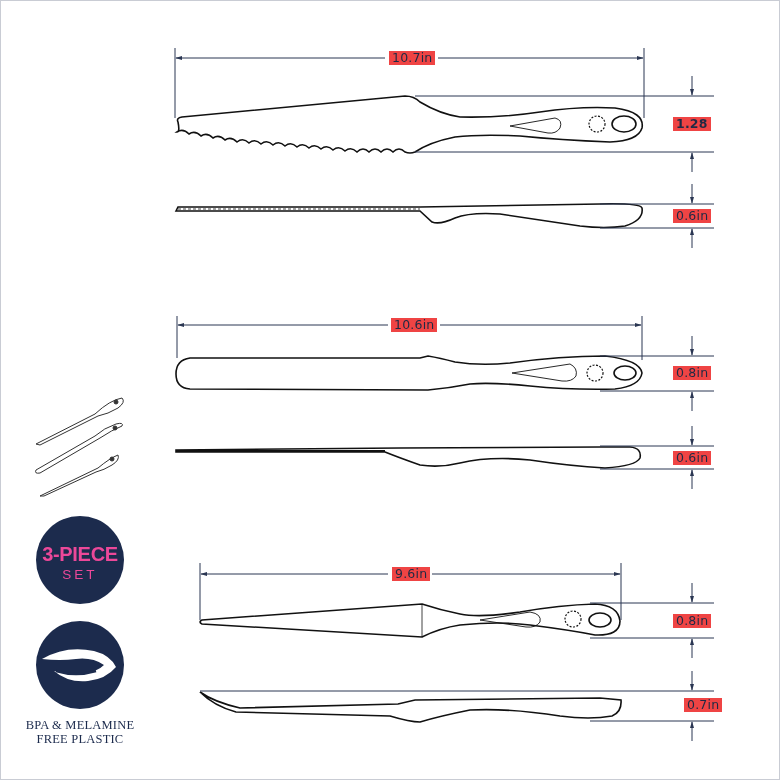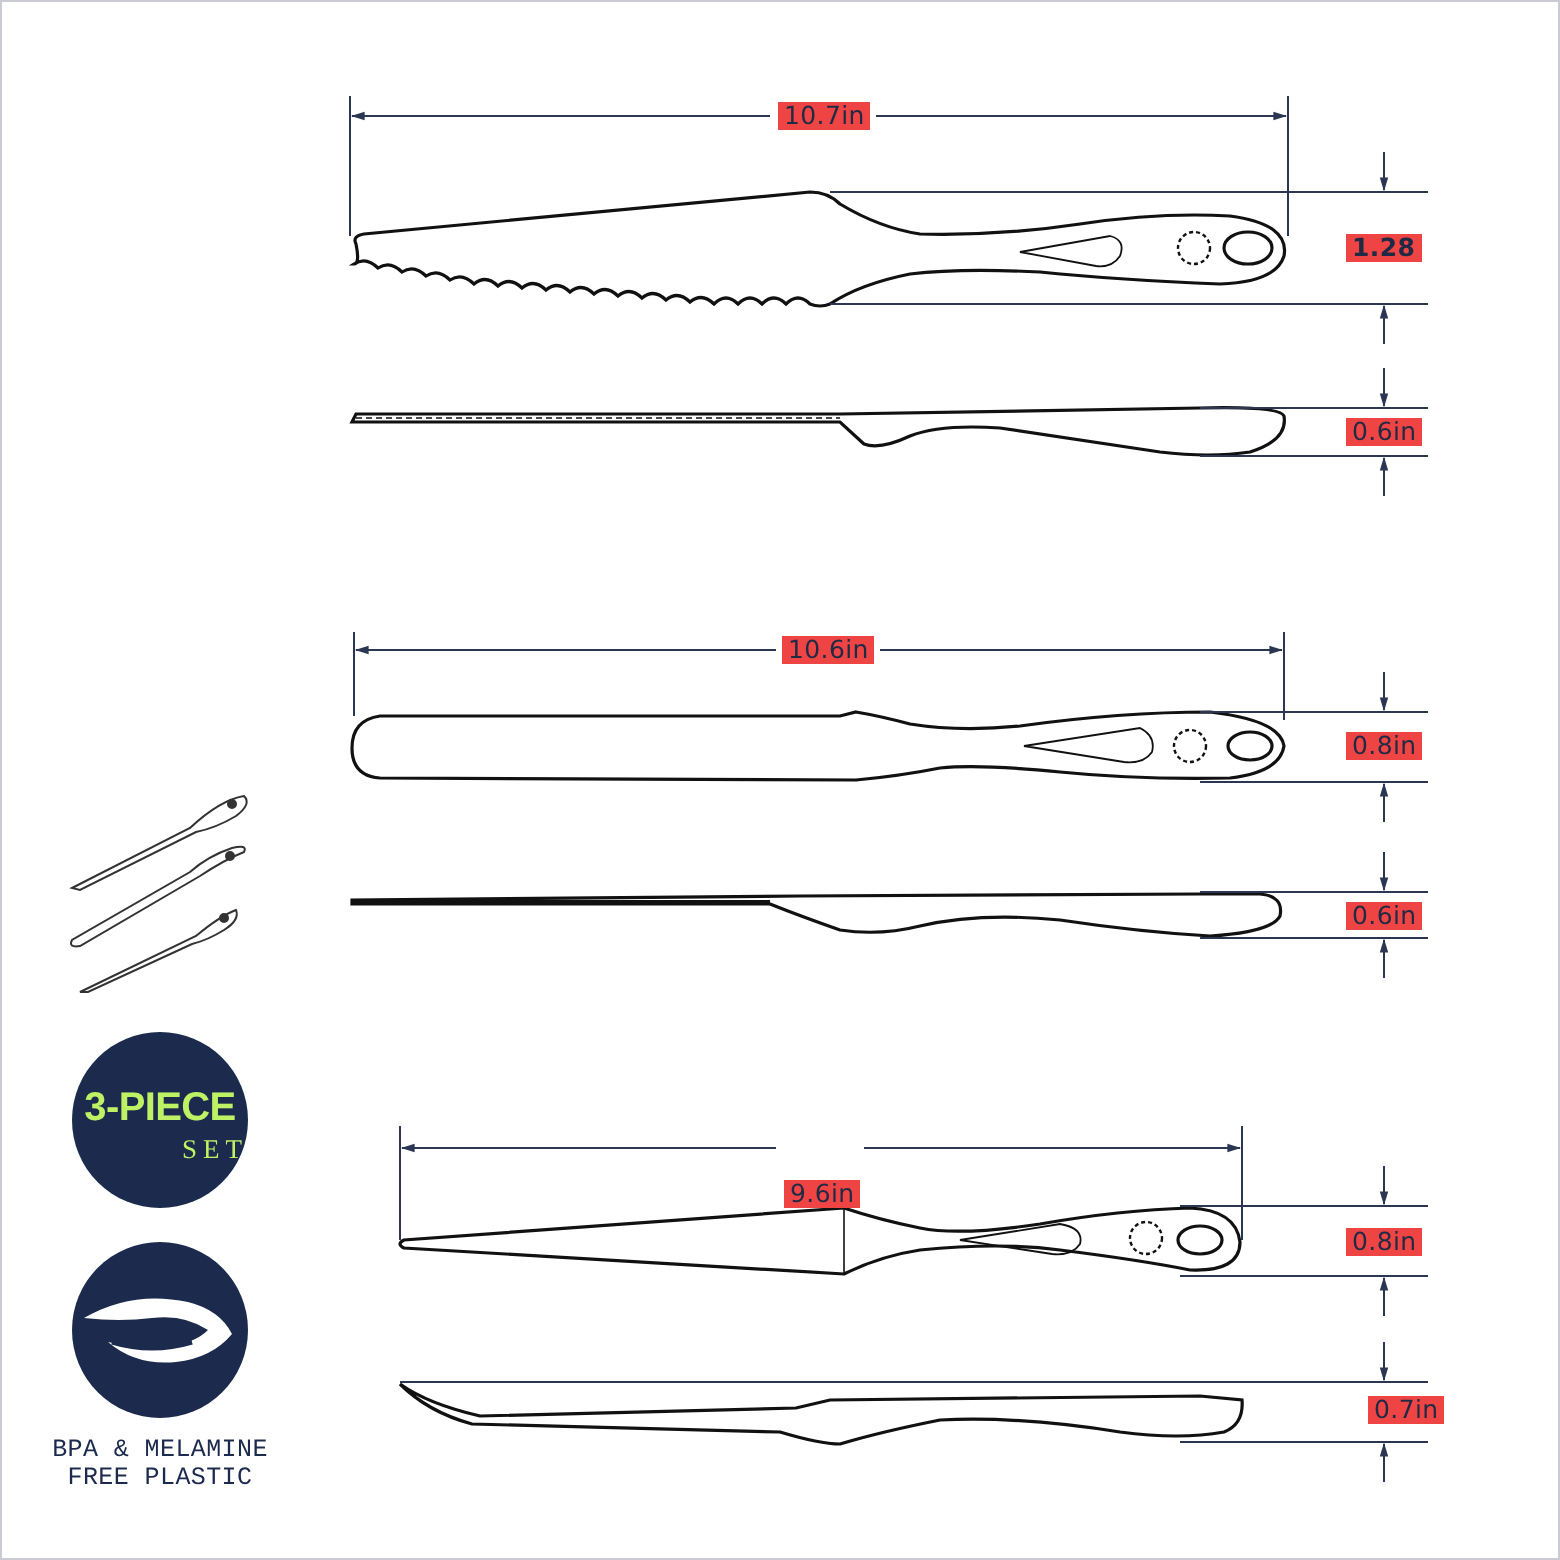--- a/index.html
+++ b/index.html
@@ -1,23 +1,23 @@
 <!DOCTYPE html>
 <html><head>
 <meta charset="utf-8">
 <style>
   html,body{margin:0;padding:0;background:#ffffff;}
   body{width:780px;height:780px;position:relative;overflow:hidden;font-family:"DejaVu Sans","Liberation Sans",sans-serif;}
   .frame{position:absolute;left:0;top:0;width:778px;height:778px;border:1px solid #c9ccd4;}
   svg.main{position:absolute;left:0;top:0;}
   .dim-label{position:absolute;font-size:12.5px;color:#1f2a44;background:#ef4444;padding:0 3px;line-height:14px;letter-spacing:0.2px;}
-  .badge{position:absolute;border-radius:50%;background:#1c2b4d;color:#bef264;text-align:center;}
+  .badge{position:absolute;border-radius:50%;background:#1c2b4d;color:#ec4899;text-align:center;}
   .badge .big{font-family:"Liberation Sans",sans-serif;font-weight:bold;font-size:20px;display:block;margin-top:27px;letter-spacing:-0.3px;}
-  .badge .small{font-family:Liberation Serif, serif;font-size:13.5px;letter-spacing:3px;display:block;margin-top:1px;text-align:right;}
-  .caption{position:absolute;font-family:Liberation Mono, monospace;font-size:12.5px;color:#1c2b4d;text-align:center;line-height:14px;width:120px;letter-spacing:0.2px;}
+  .badge .small{font-family:Liberation Sans, sans-serif;font-size:13.5px;letter-spacing:3px;display:block;margin-top:1px;}
+  .caption{position:absolute;font-family:Liberation Serif, serif;font-size:12.5px;color:#1c2b4d;text-align:center;line-height:14px;width:120px;letter-spacing:0.2px;}
 </style>
 </head>
 <body>
 
 <div class="frame"></div>
 
 <svg class="main" width="780" height="780" viewBox="0 0 780 780">
   <defs>
     <marker id="arr" viewBox="0 0 10 10" refX="9" refY="5" markerWidth="7" markerHeight="7" orient="auto-start-reverse">
       <path d="M0,2 L10,5 L0,8 z" fill="#2a3652"></path>
@@ -117,21 +117,21 @@
 </svg>
 
 <div class="dim-label" style="left:389px;top:51px;">10.7in</div>
 <div class="dim-label" style="left:673px;top:117px;font-weight:bold;">1.28</div>
 <div class="dim-label" style="left:673px;top:209px;">0.6in</div>
 
 <div class="dim-label" style="left:391px;top:318px;">10.6in</div>
 <div class="dim-label" style="left:673px;top:366px;">0.8in</div>
 <div class="dim-label" style="left:673px;top:451px;">0.6in</div>
 
-<div class="dim-label" style="left:392px;top:590px;">9.6in</div>
+<div class="dim-label" style="left:392px;top:567px;">9.6in</div>
 <div class="dim-label" style="left:673px;top:614px;">0.8in</div>
 <div class="dim-label" style="left:684px;top:698px;">0.7in</div>
 
 <div class="badge" style="left:36px;top:516px;width:88px;height:88px;">
   <span class="big">3-PIECE</span>
   <span class="small">SET</span>
 </div>
 
 <div class="badge" style="left:36px;top:621px;width:88px;height:88px;">
   <svg width="88" height="88" viewBox="0 0 88 88">

